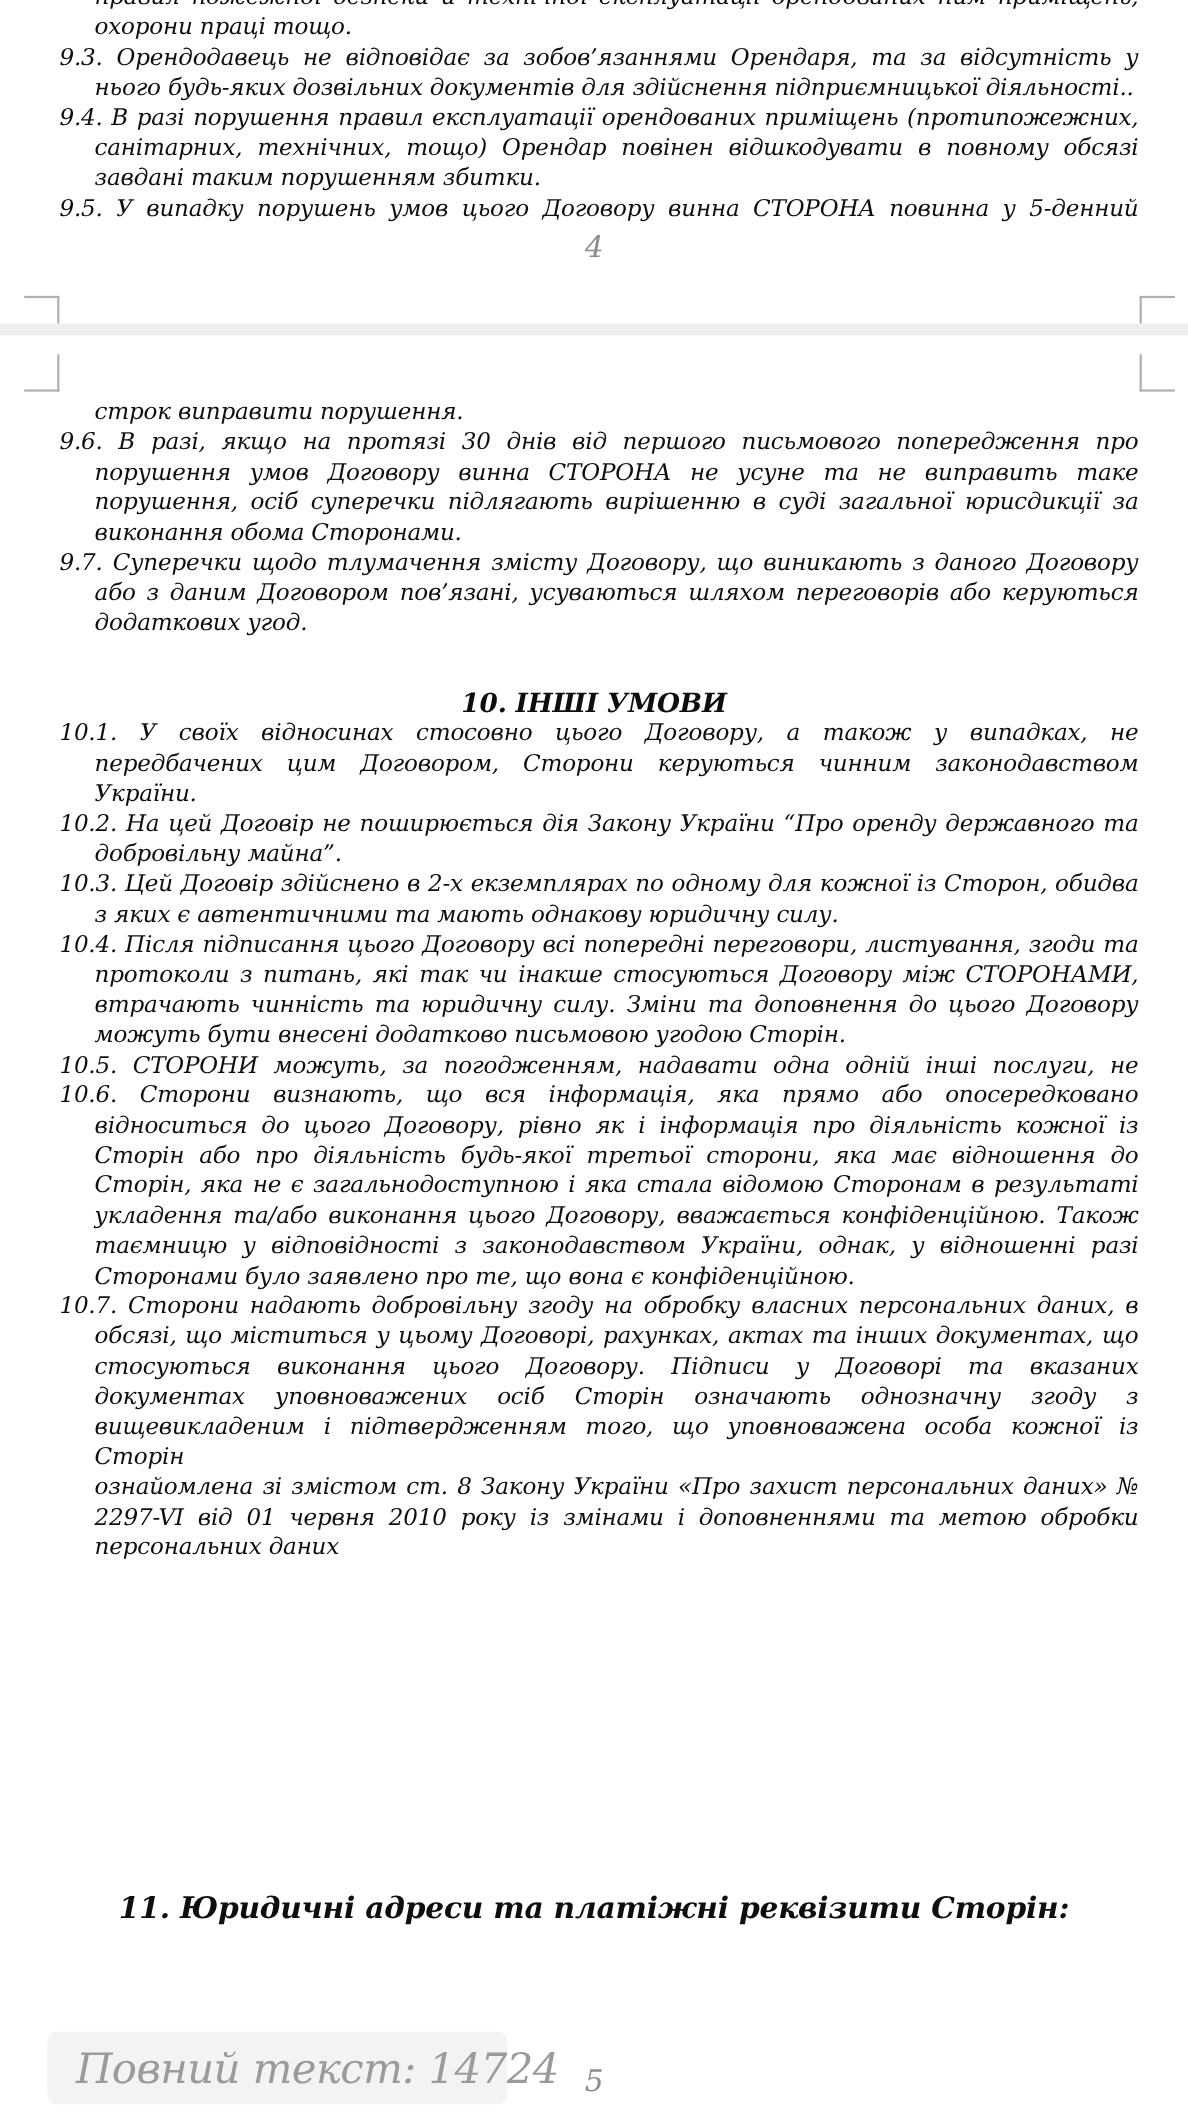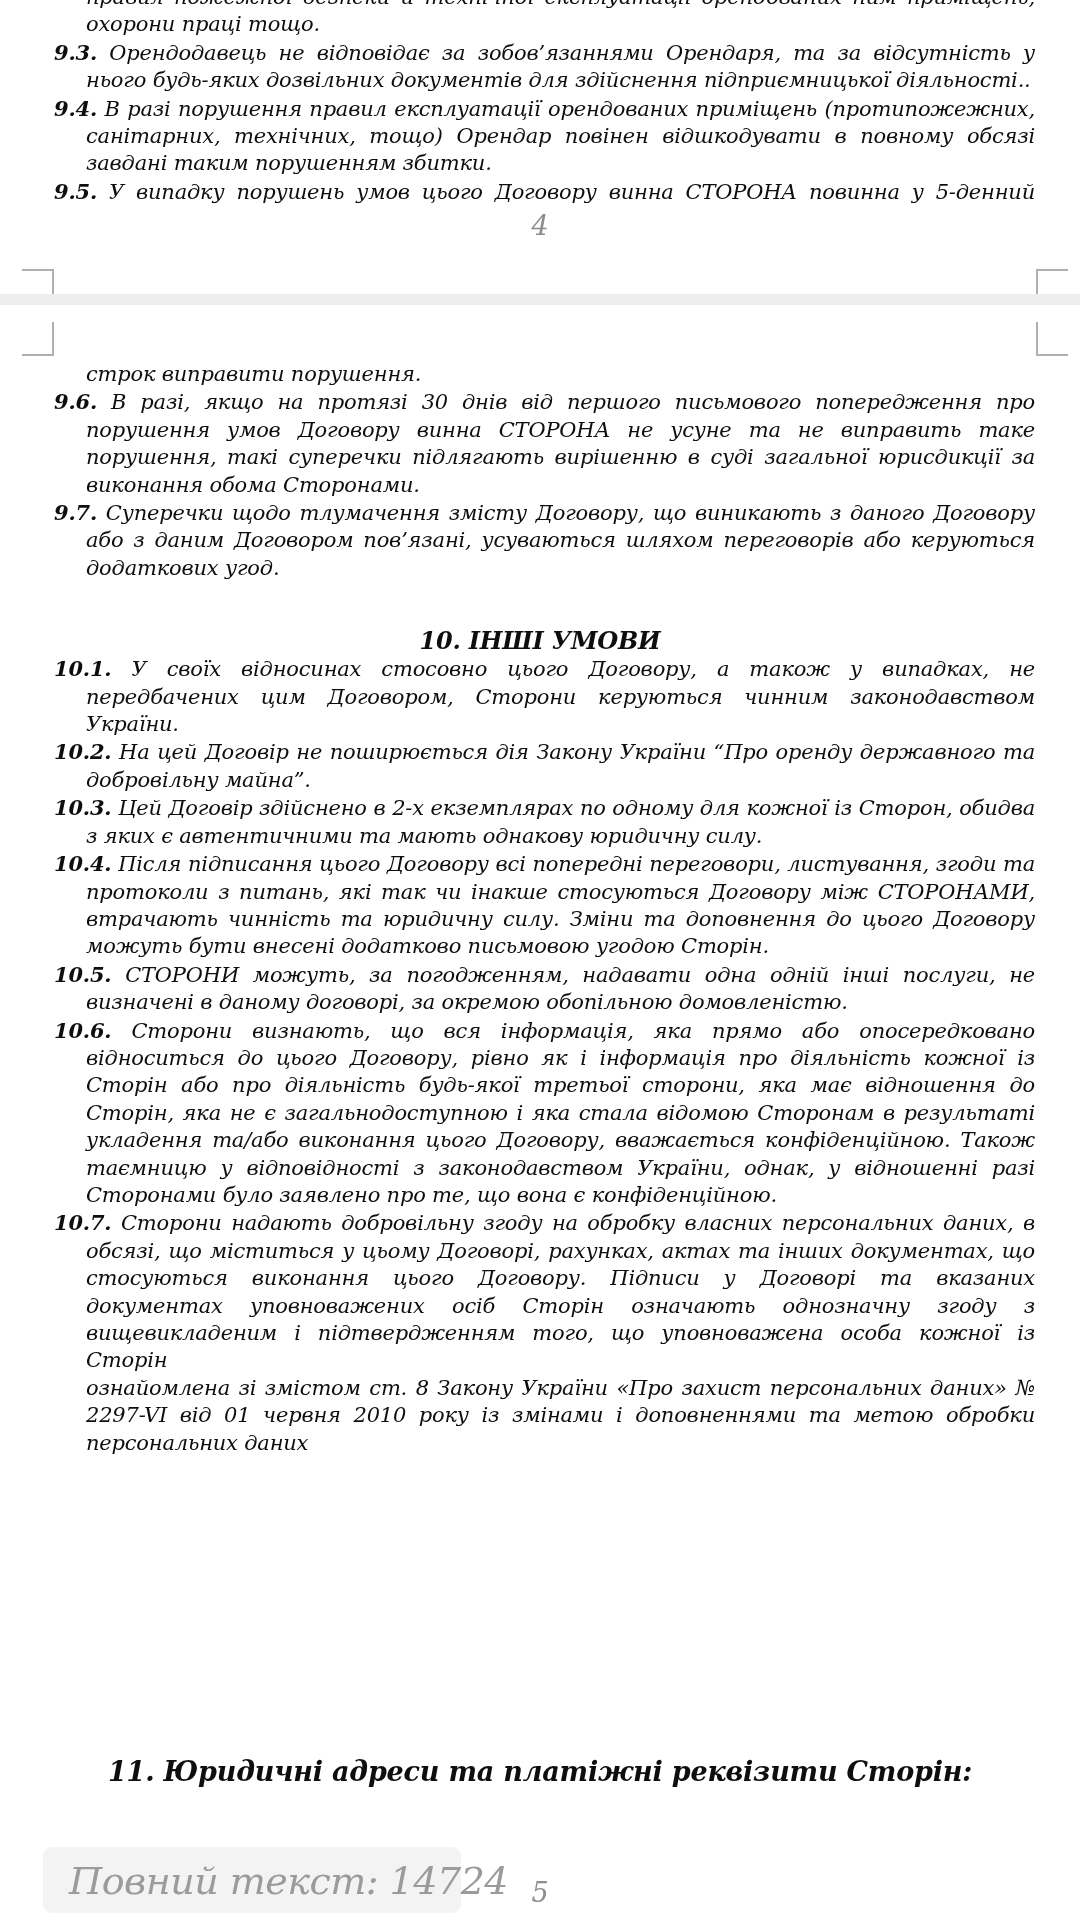--- a/index.html
+++ b/index.html
@@ -8,21 +8,21 @@
     font-family:"DejaVu Serif","Liberation Serif",serif;
     font-style:italic;color:#0e0e0e;
     font-size:21px;line-height:27.4px;letter-spacing:-0.2px;
   }
   .textcol{position:absolute;left:86px;width:949px;}
   #col-p4{top:-16px;}
   #col-p5{top:361px;}
   .ln{text-align:justify;text-align-last:justify;}
   .ln.lastln{text-align-last:left;}
   .ln.firstln{text-indent:-32px;}
-  .num{font-weight:700;}
+  .num{font-weight:400;}
   .heading{margin-left:-86px;width:1080px;text-align:left;font-weight:700;
            font-size:24px;line-height:28px;text-align-last:center;text-indent:0;}
   .heading-lg{font-size:27px;line-height:30px;}
   .spacer{width:100%;}
   .pagenum{position:absolute;left:0;width:1080px;text-align:center;color:#8d8d8d;
            font-size:27px;line-height:34px;}
   #pagenum4{top:209px;}
   #pagenum5{top:1876px;}
   #band{position:absolute;left:0;top:294px;width:1080px;height:11px;background:#eeeeee;}
   .mark{position:absolute;width:30px;}
@@ -65,21 +65,21 @@
 
   <div id="mark-tl5" class="mark"></div>
   <div id="mark-tr5" class="mark"></div>
   <div id="col-p5" class="textcol">
       <div class="para">
         <div class="ln lastln">строк виправити порушення.</div>
       </div>
       <div class="para">
         <div class="ln firstln"><span class="num">9.6.</span> В разі, якщо на протязі 30 днів від першого письмового попередження про</div>
         <div class="ln">порушення умов Договору винна СТОРОНА не усуне та не виправить таке</div>
-        <div class="ln">порушення, такі суперечки підлягають вирішенню в суді загальної юрисдикції за</div>
+        <div class="ln">порушення, осіб суперечки підлягають вирішенню в суді загальної юрисдикції за</div>
         <div class="ln lastln">виконання обома Сторонами.</div>
       </div>
       <div class="para">
         <div class="ln firstln"><span class="num">9.7.</span> Суперечки щодо тлумачення змісту Договору, що виникають з даного Договору</div>
         <div class="ln">або з даним Договором пов’язані, усуваються шляхом переговорів або керуються</div>
         <div class="ln lastln">додаткових угод.</div>
       </div>
       <div class="spacer" style="height: 45px;"></div>
       <div class="heading">10. ІНШІ УМОВИ</div>
       <div class="para">
@@ -95,21 +95,20 @@
         <div class="ln lastln">з яких є автентичними та мають однакову юридичну силу.</div>
       </div>
       <div class="para">
         <div class="ln firstln"><span class="num">10.4.</span> Після підписання цього Договору всі попередні переговори, листування, згоди та</div>
         <div class="ln">протоколи з питань, які так чи інакше стосуються Договору між СТОРОНАМИ,</div>
         <div class="ln">втрачають чинність та юридичну силу. Зміни та доповнення до цього Договору</div>
         <div class="ln lastln">можуть бути внесені додатково письмовою угодою Сторін.</div>
       </div>
       <div class="para">
         <div class="ln firstln"><span class="num">10.5.</span> СТОРОНИ можуть, за погодженням, надавати одна одній інші послуги, не</div>
-        <div class="ln lastln">визначені в даному договорі, за окремою обопільною домовленістю.</div>
       </div>
       <div class="para">
         <div class="ln firstln"><span class="num">10.6.</span> Сторони визнають, що вся інформація, яка прямо або опосередковано</div>
         <div class="ln">відноситься до цього Договору, рівно як і інформація про діяльність кожної із</div>
         <div class="ln">Сторін або про діяльність будь-якої третьої сторони, яка має відношення до</div>
         <div class="ln">Сторін, яка не є загальнодоступною і яка стала відомою Сторонам в результаті</div>
         <div class="ln">укладення та/або виконання цього Договору, вважається конфіденційною. Також</div>
         <div class="ln">таємницю у відповідності з законодавством України, однак, у відношенні разі</div>
         <div class="ln lastln">Сторонами було заявлено про те, що вона є конфіденційною.</div>
       </div>

